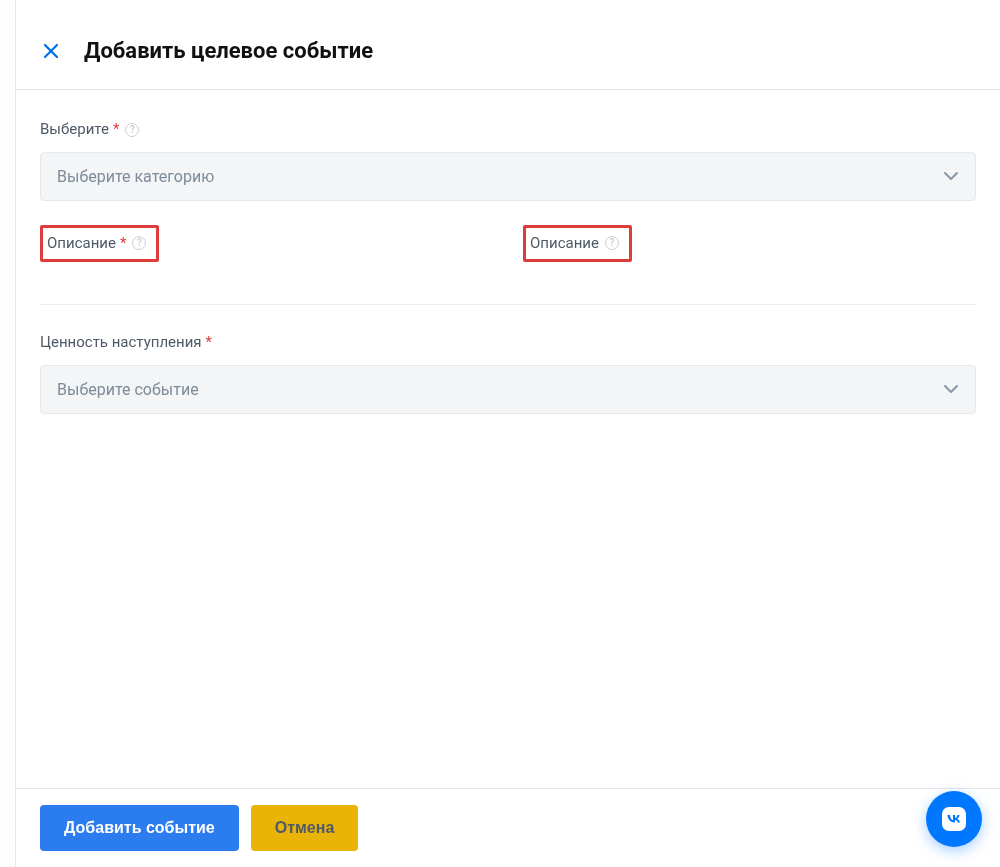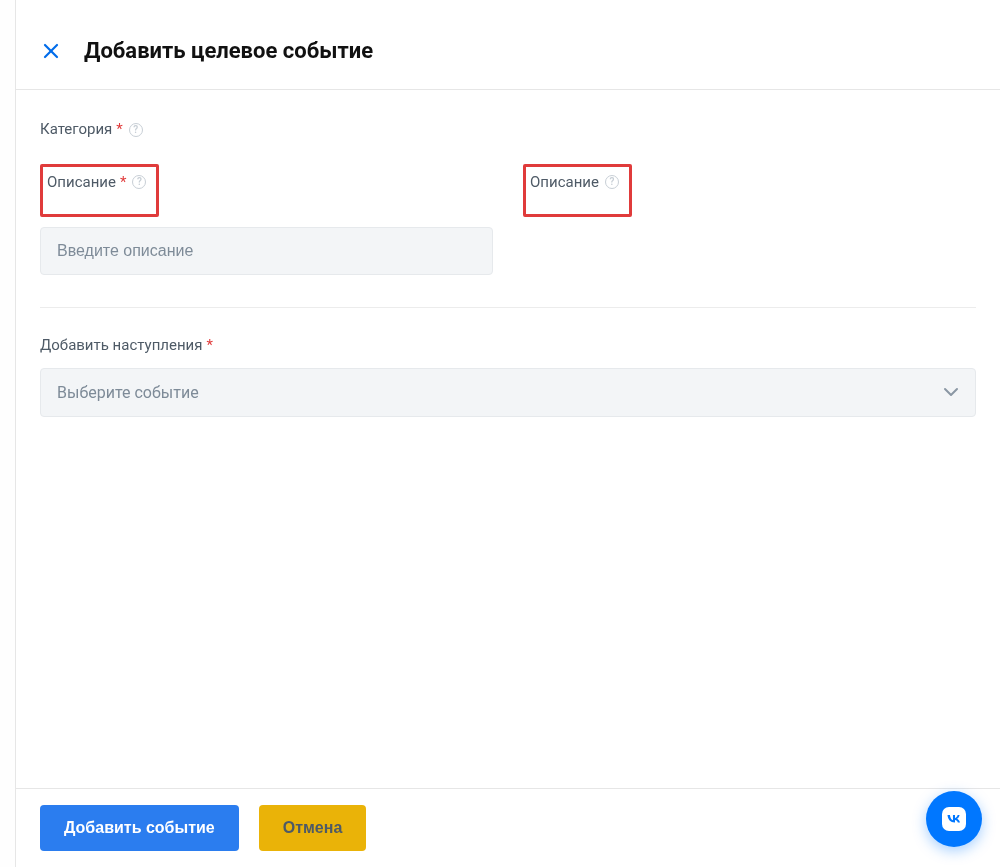--- a/index.html
+++ b/index.html
@@ -97,32 +97,32 @@
       gap: 30px;
     }
     .row-2 > .field { flex: 1; }
     .boxed-label {
       display: inline-flex;
       border: 3px solid #e03b3b;
       padding: 6px 10px 6px 4px;
       border-radius: 2px;
       margin-bottom: 10px;
     }
-    .boxed-label .label-row { margin-bottom: 16px; }
+    .boxed-label .label-row { margin-bottom: 0; }
     .divider {
       height: 1px;
       background: #ececec;
       margin: 8px 0 28px 0;
     }
     .footer {
       border-top: 1px solid #e6e6e6;
       padding: 16px 24px;
       display: flex;
       align-items: center;
-      gap: 20px;
+      gap: 12px;
     }
     .btn {
       padding: 14px 24px;
       border-radius: 4px;
       font-size: 16px;
       font-weight: 600;
       border: none;
       cursor: pointer;
     }
     .btn-primary { background: #2b7def; color: #fff; }
@@ -155,55 +155,62 @@
         <line x1="15" y1="3" x2="3" y2="15"></line>
       </svg>
     </span>
     <div class="title">Добавить целевое событие</div>
   </div>
 
   <div class="body">
 
     <div class="field">
       <div class="label-row">
-        <span>Категория</span>
+        <span>Выберите</span>
         <span class="req">*</span>
         <span class="help-icon">?</span>
+      </div>
+      <div class="select">
+        <span class="placeholder">Выберите категорию</span>
+        <span class="chevron">
+          <svg width="16" height="10" viewBox="0 0 16 10" fill="none" stroke="currentColor" stroke-width="2" stroke-linecap="round" stroke-linejoin="round">
+            <polyline points="2,2 8,8 14,2"></polyline>
+          </svg>
+        </span>
       </div>
     </div>
 
     <div class="row-2">
 
       <div class="field">
         <div class="boxed-label">
           <div class="label-row">
             <span>Описание</span>
             <span class="req">*</span>
             <span class="help-icon">?</span>
           </div>
         </div>
-        <input class="input" type="text" placeholder="Введите описание" style="">
       </div>
 
       <div class="field">
         <div class="boxed-label">
           <div class="label-row">
             <span>Описание</span>
             <span class="help-icon">?</span>
           </div>
         </div>
       </div>
 
     </div>
 
     <div class="divider"></div>
 
     <div class="field">
       <div class="label-row">
-        <span>Добавить наступления</span>
+        <span>Ценность наступления</span>
         <span class="req">*</span>
       </div>
       <div class="select">
         <span class="placeholder">Выберите событие</span>
         <span class="chevron">
           <svg width="16" height="10" viewBox="0 0 16 10" fill="none" stroke="currentColor" stroke-width="2" stroke-linecap="round" stroke-linejoin="round">
             <polyline points="2,2 8,8 14,2"></polyline>
           </svg>
         </span>
       </div>

